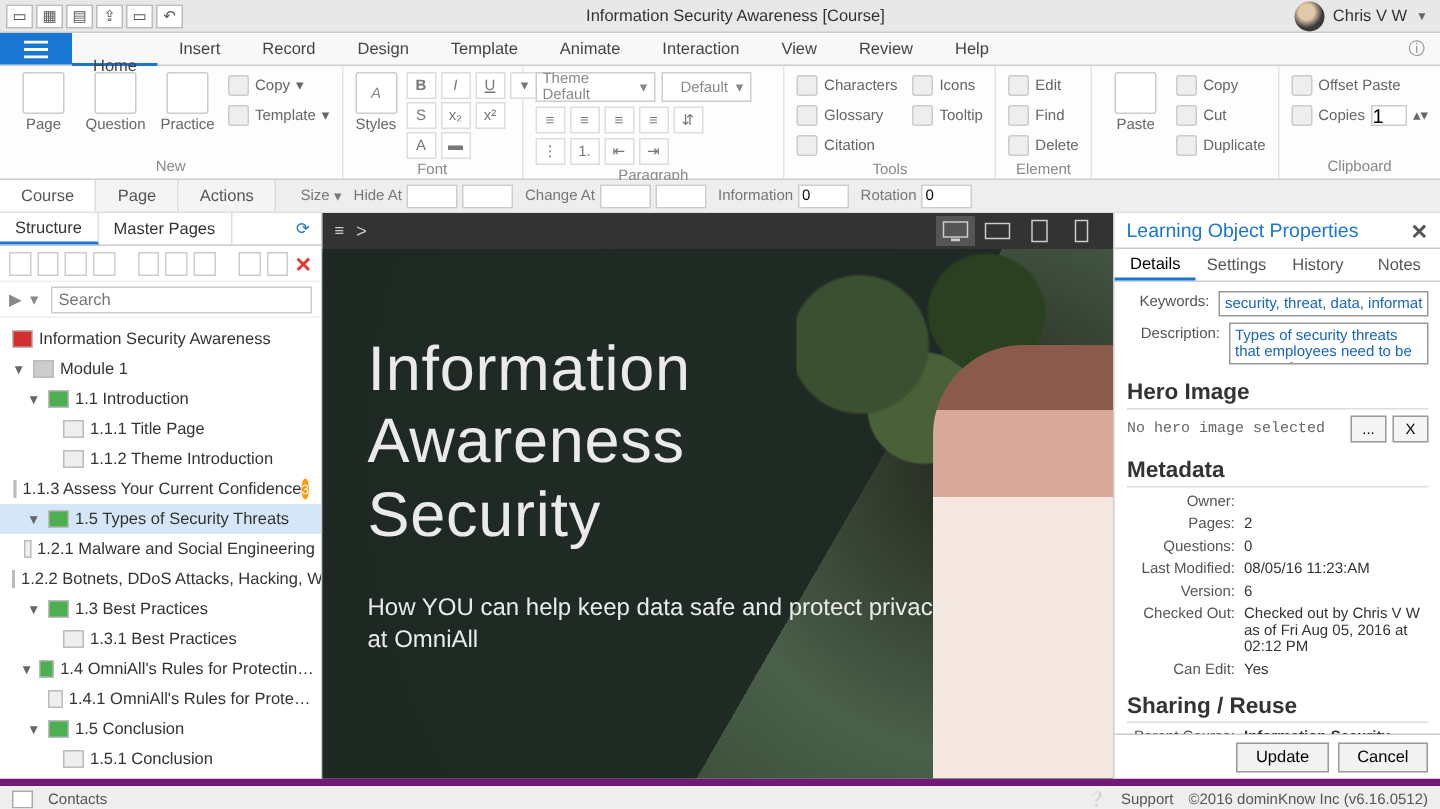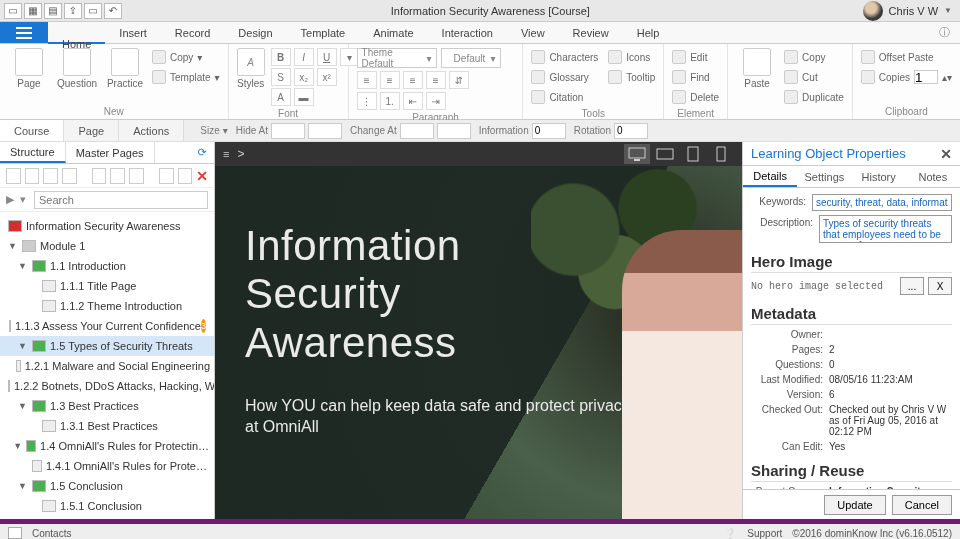--- a/index.html
+++ b/index.html
@@ -485,22 +485,22 @@
           </span>
       </div>
     </div>
     <div class="canvas">
       <div class="canvas-bg"></div>
       <div class="canvas-leaves"></div>
       <div class="canvas-person"></div>
       <div class="canvas-text">
         <div class="canvas-title">
           <div>Information</div>
+          <div>Awareness</div>
           <div>Security</div>
-          <div>Awareness</div>
         </div>
         <div class="canvas-sub">How YOU can help keep data safe and protect privacy at OmniAll</div>
       </div>
     </div>
   </div>
 
   <div class="props">
     <div class="props-header">
       <h3>Learning Object Properties</h3>
       <span class="props-close">✕</span>

